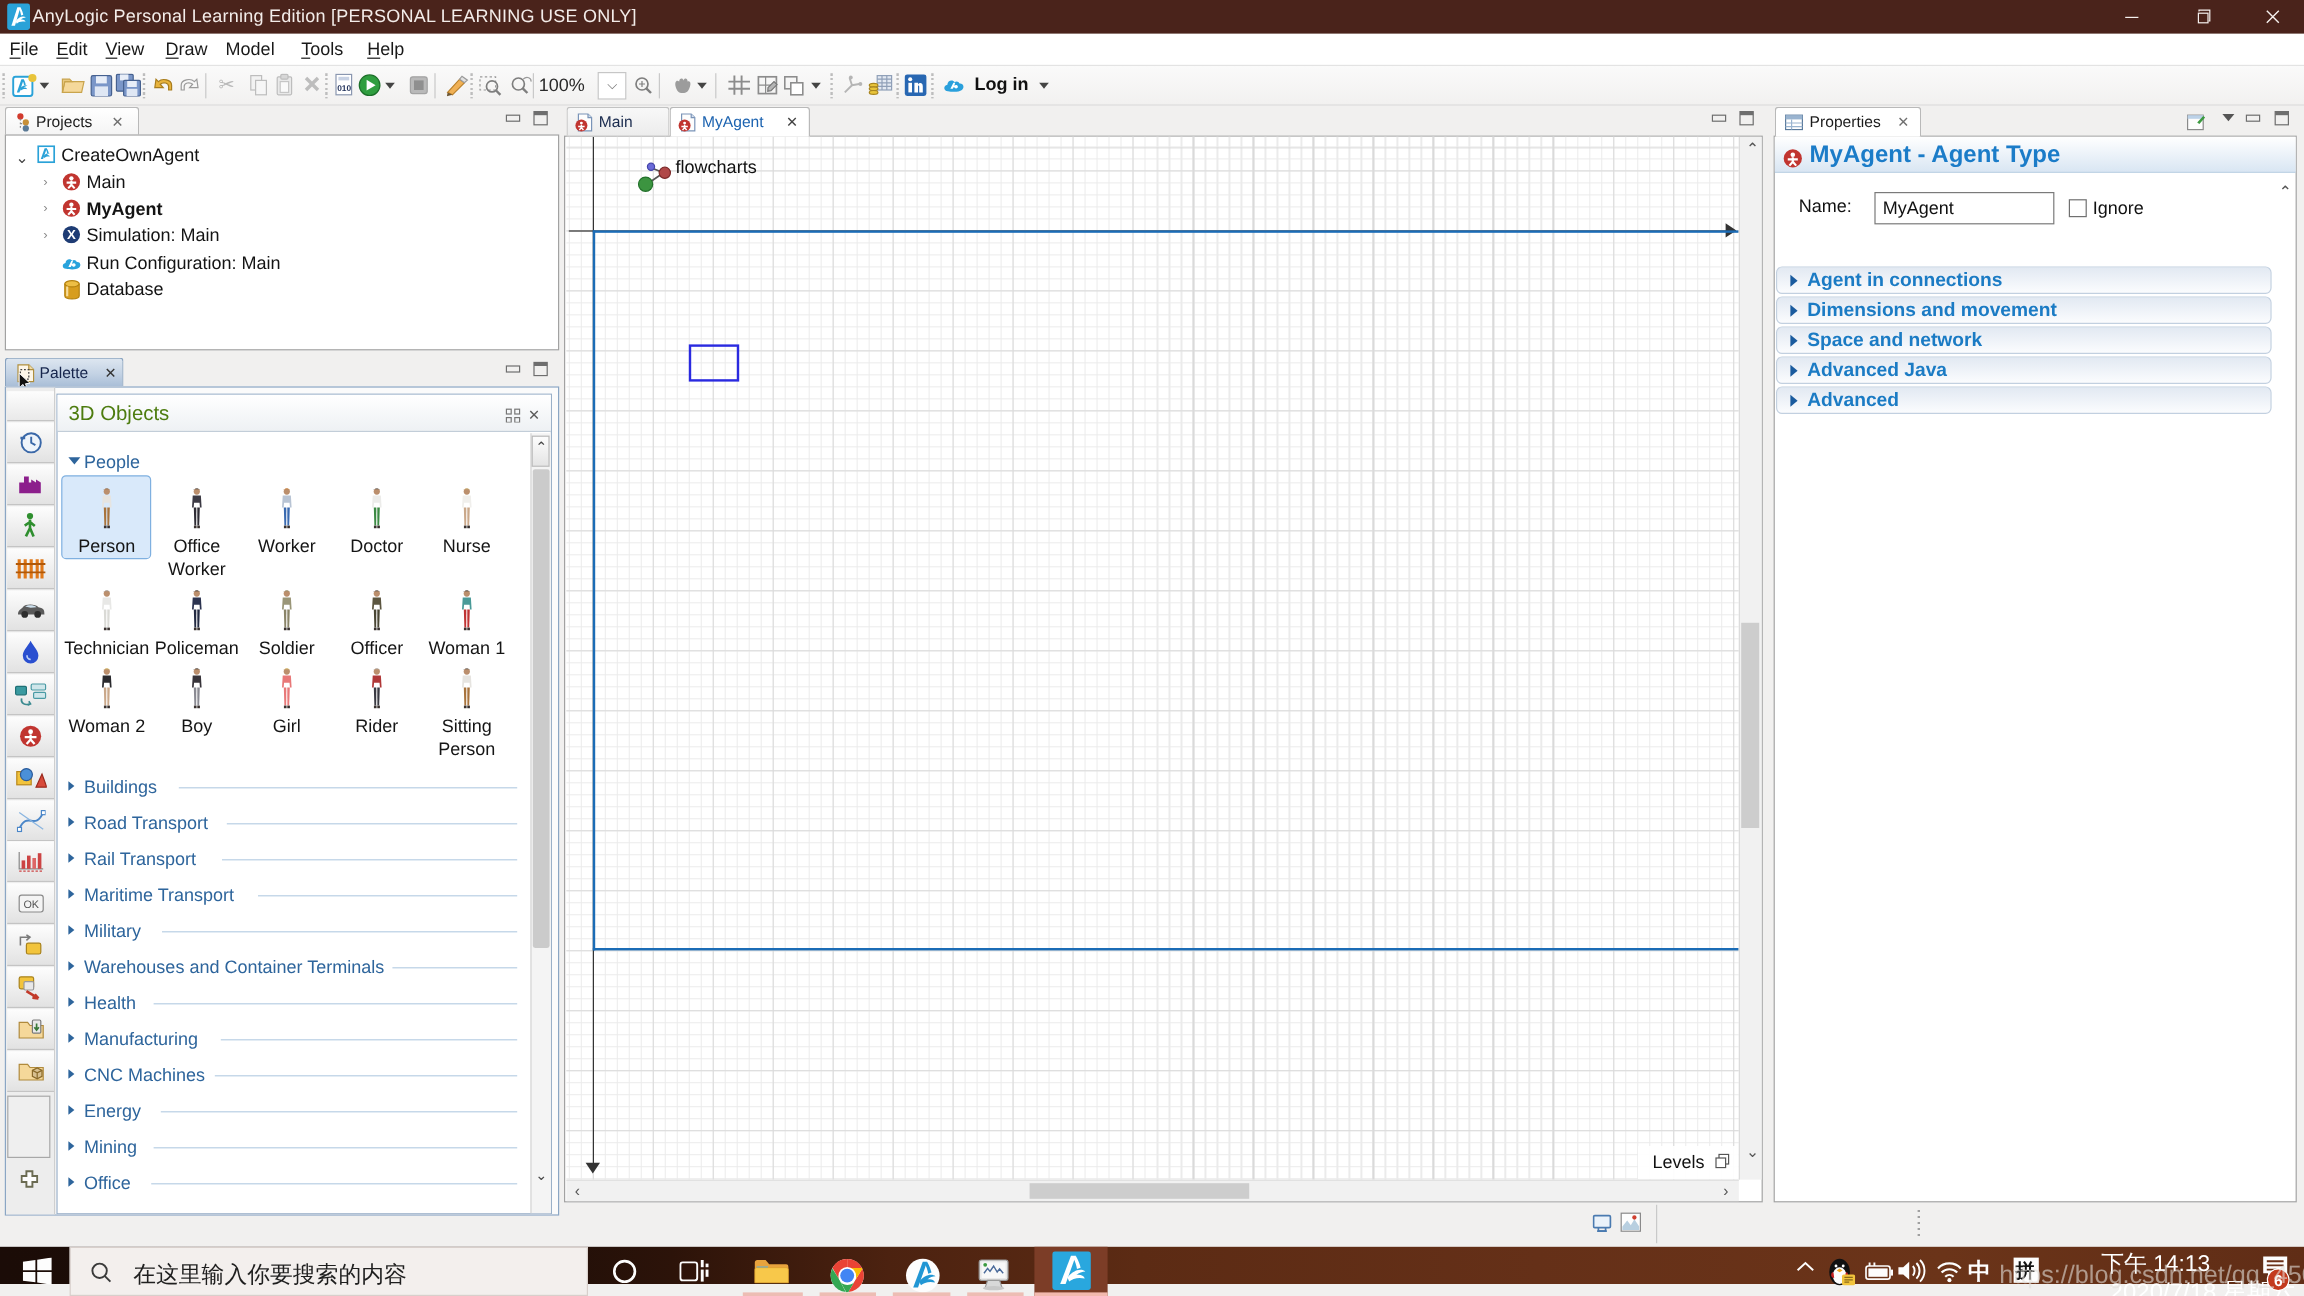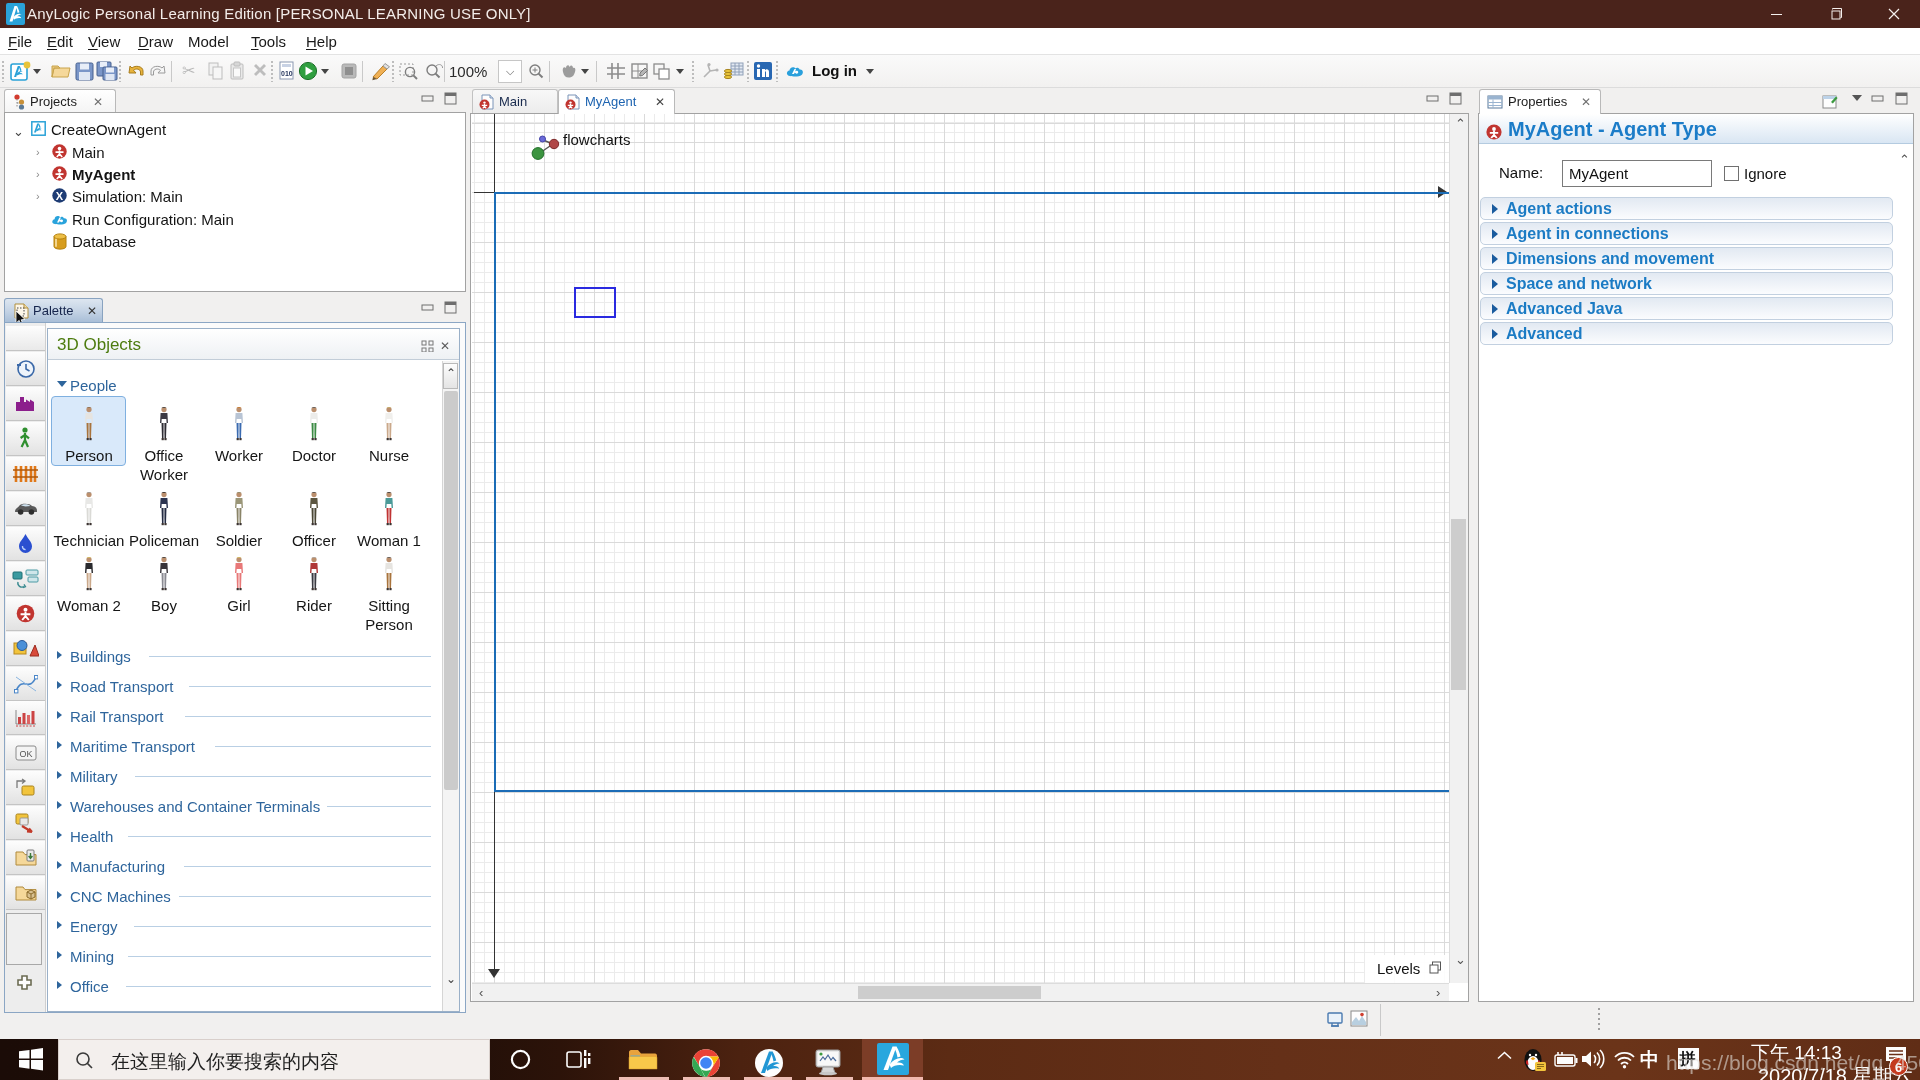--- a/index.html
+++ b/index.html
@@ -45,21 +45,21 @@
  repeating-linear-gradient(to right,#dadada 0 1px,transparent 1px 50px),
  repeating-linear-gradient(to bottom,#dadada 0 1px,transparent 1px 50px),
  repeating-linear-gradient(to right,#ebebeb 0 1px,transparent 1px 10px),
  repeating-linear-gradient(to bottom,#ebebeb 0 1px,transparent 1px 10px);
 background-position:22px 0,0 28px,2px 0,0 8px;overflow:hidden;}
 
 .sb{position:absolute;background:#f1f1f1;}
 .sbthumb{position:absolute;background:#cdcdcd;}
 .arr{position:absolute;color:#555;font-size:13px;}
 
-#taskbar{position:absolute;left:0;top:1039px;width:1920px;height:41px;
+#taskbar{position:absolute;left:0;top:1039px;width:1920px;height:31px;
 background:linear-gradient(to right,#1b0c07 0px,#1f0e08 430px,#2c1309 560px,#4c2210 740px,#5c2b14 950px,#653018 1280px,#6b3419 1620px,#602d16 1920px);}
 #searchbox{position:absolute;left:58px;top:0px;width:432px;height:41px;background:#f3efed;border:1px solid #d8cfcb;}
 .tray{color:#fff;position:absolute;white-space:nowrap;}
 </style></head><body>
 <div id="root">
 
 
 <div id="menubar">
  <span style="left:8px;"><span class="mn">F</span>ile</span>
  <span style="left:47px;"><span class="mn">E</span>dit</span>
@@ -602,24 +602,21 @@
       <path d="M3.8 8.8 L12.2 8.8 M8 7 L8 11 M8 10.8 L5.2 14 M8 10.8 L10.8 14" stroke="#fff" stroke-width="1.8" fill="none"></path>
     </svg>
 <div class="abs" style="left:1508px;top:118px;font-size:20px;font-weight:bold;color:#1b7cc8;">MyAgent - Agent Type</div>
 <div class="abs" style="left:1499px;top:164px;font-size:15px;color:#111;">Name:</div>
 <div class="abs" style="left:1562px;top:160px;width:150px;height:27px;background:#fff;border:1px solid #7a7a7a;">
       <span style="position:absolute;left:6px;top:4px;font-size:15px;color:#111;">MyAgent</span>
     </div>
 <div class="abs" style="left:1724px;top:166px;width:15px;height:15px;background:#fff;border:1px solid #707070;"></div>
 <div class="abs" style="left:1744px;top:165px;font-size:15px;color:#111;">Ignore</div>
 <span class="arr" style="left:1899px;top:152px;">⌃</span>
-\n<div class="secbar" style="top:197.0px;">
-      <div class="tri"></div>
-      <div class="t">Agent actions</div>
-    </div>\n<div class="secbar" style="top:221.9px;">
+\n\n<div class="secbar" style="top:221.9px;">
       <div class="tri"></div>
       <div class="t">Agent in connections</div>
     </div>\n<div class="secbar" style="top:246.8px;">
       <div class="tri"></div>
       <div class="t">Dimensions and movement</div>
     </div>\n<div class="secbar" style="top:271.7px;">
       <div class="tri"></div>
       <div class="t">Space and network</div>
     </div>\n<div class="secbar" style="top:296.6px;">
       <div class="tri"></div>

